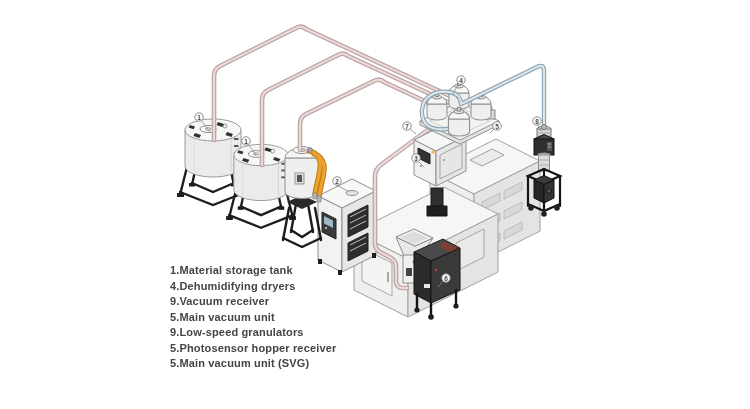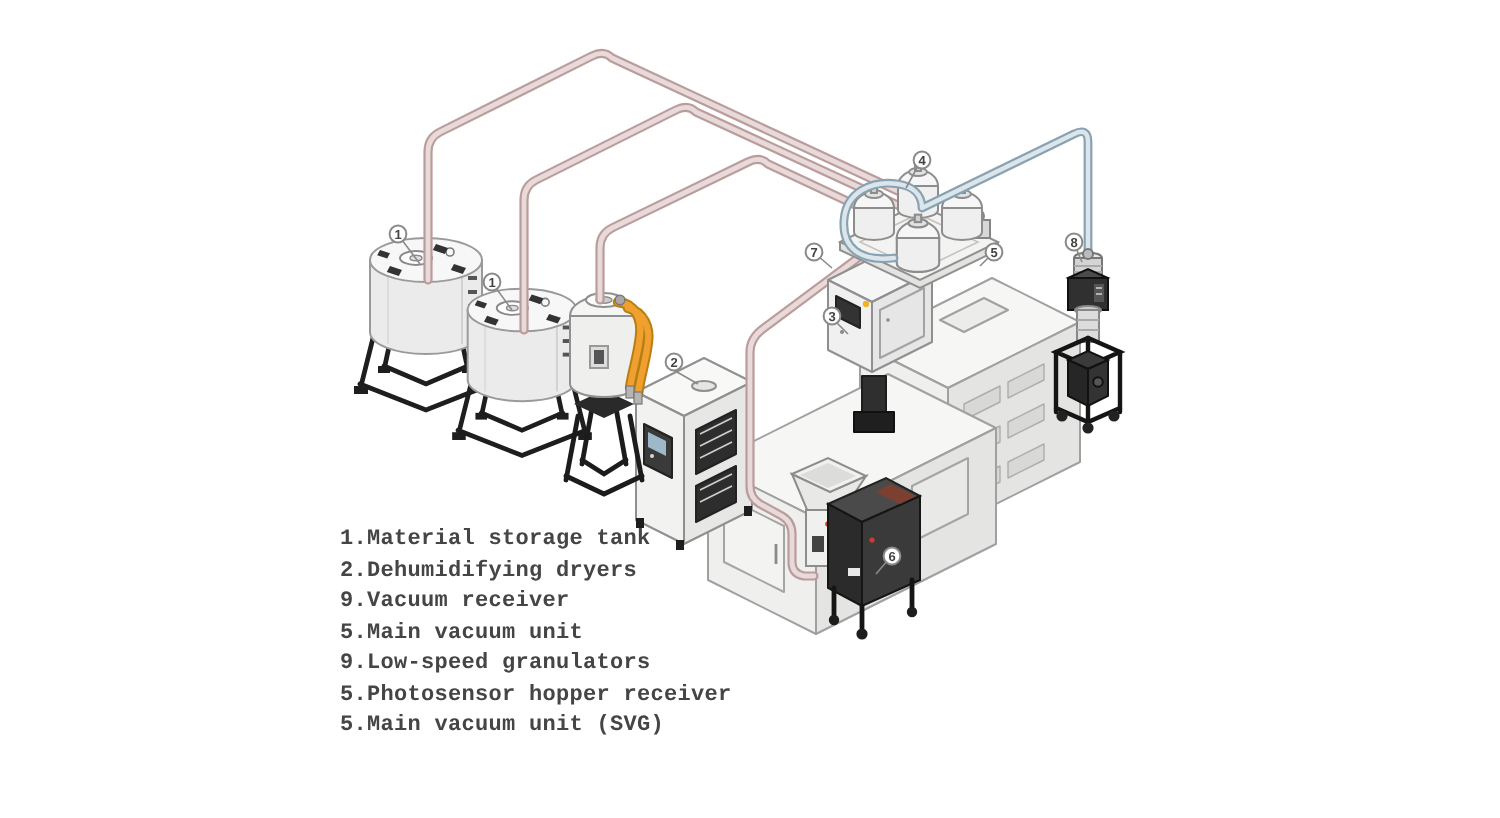--- a/index.html
+++ b/index.html
@@ -1,20 +1,20 @@
 <!DOCTYPE html>
 <html><head>
 <meta charset="utf-8">
 <style>
   html,body{margin:0;padding:0;background:#fff;}
   body{width:750px;height:409px;font-family:"Liberation Sans",sans-serif;}
   .stage{position:relative;width:750px;height:409px;overflow:hidden;background:#ffffff;}
   .stage svg{position:absolute;left:0;top:0;}
   .legend{position:absolute;left:170px;top:263px;}
-  .legend-item{font-size:11px;font-weight:700;color:#454545;line-height:15.5px;letter-spacing:.15px;white-space:nowrap;font-family:Liberation Mono, monospace;}
+  .legend-item{font-size:11px;font-weight:700;color:#454545;line-height:15.5px;letter-spacing:.15px;white-space:nowrap;}
   .badge-text{font-size:6.5px;font-weight:700;fill:#444;}
 </style>
 </head>
 <body>
 
 <div class="stage">
 <svg width="750" height="409" viewBox="0 0 750 409">
 
   <g stroke="#a0a0a0" stroke-width="1" stroke-linejoin="round">
 
@@ -299,20 +299,20 @@
     <g>
       <line x1="538" y1="124" x2="541" y2="131" stroke="#8a8a8a" stroke-width="0.8"></line>
       <circle cx="537" cy="121" r="4.2" fill="#fff" stroke="#8a8a8a"></circle>
       <text x="537" y="123.5" text-anchor="middle" class="badge-text">8</text>
     </g>
   </g>
 </svg>
 
   <div class="legend">
     <div class="legend-item">1.Material storage tank</div>
-    <div class="legend-item">2.Dehumidifying dryers</div>
+    <div class="legend-item">4.Dehumidifying dryers</div>
     <div class="legend-item">9.Vacuum receiver</div>
     <div class="legend-item">5.Main vacuum unit</div>
     <div class="legend-item">9.Low-speed granulators</div>
     <div class="legend-item">5.Photosensor hopper receiver</div>
     <div class="legend-item">5.Main vacuum unit (SVG)</div>
   </div>
 </div>
 
 </body></html>

